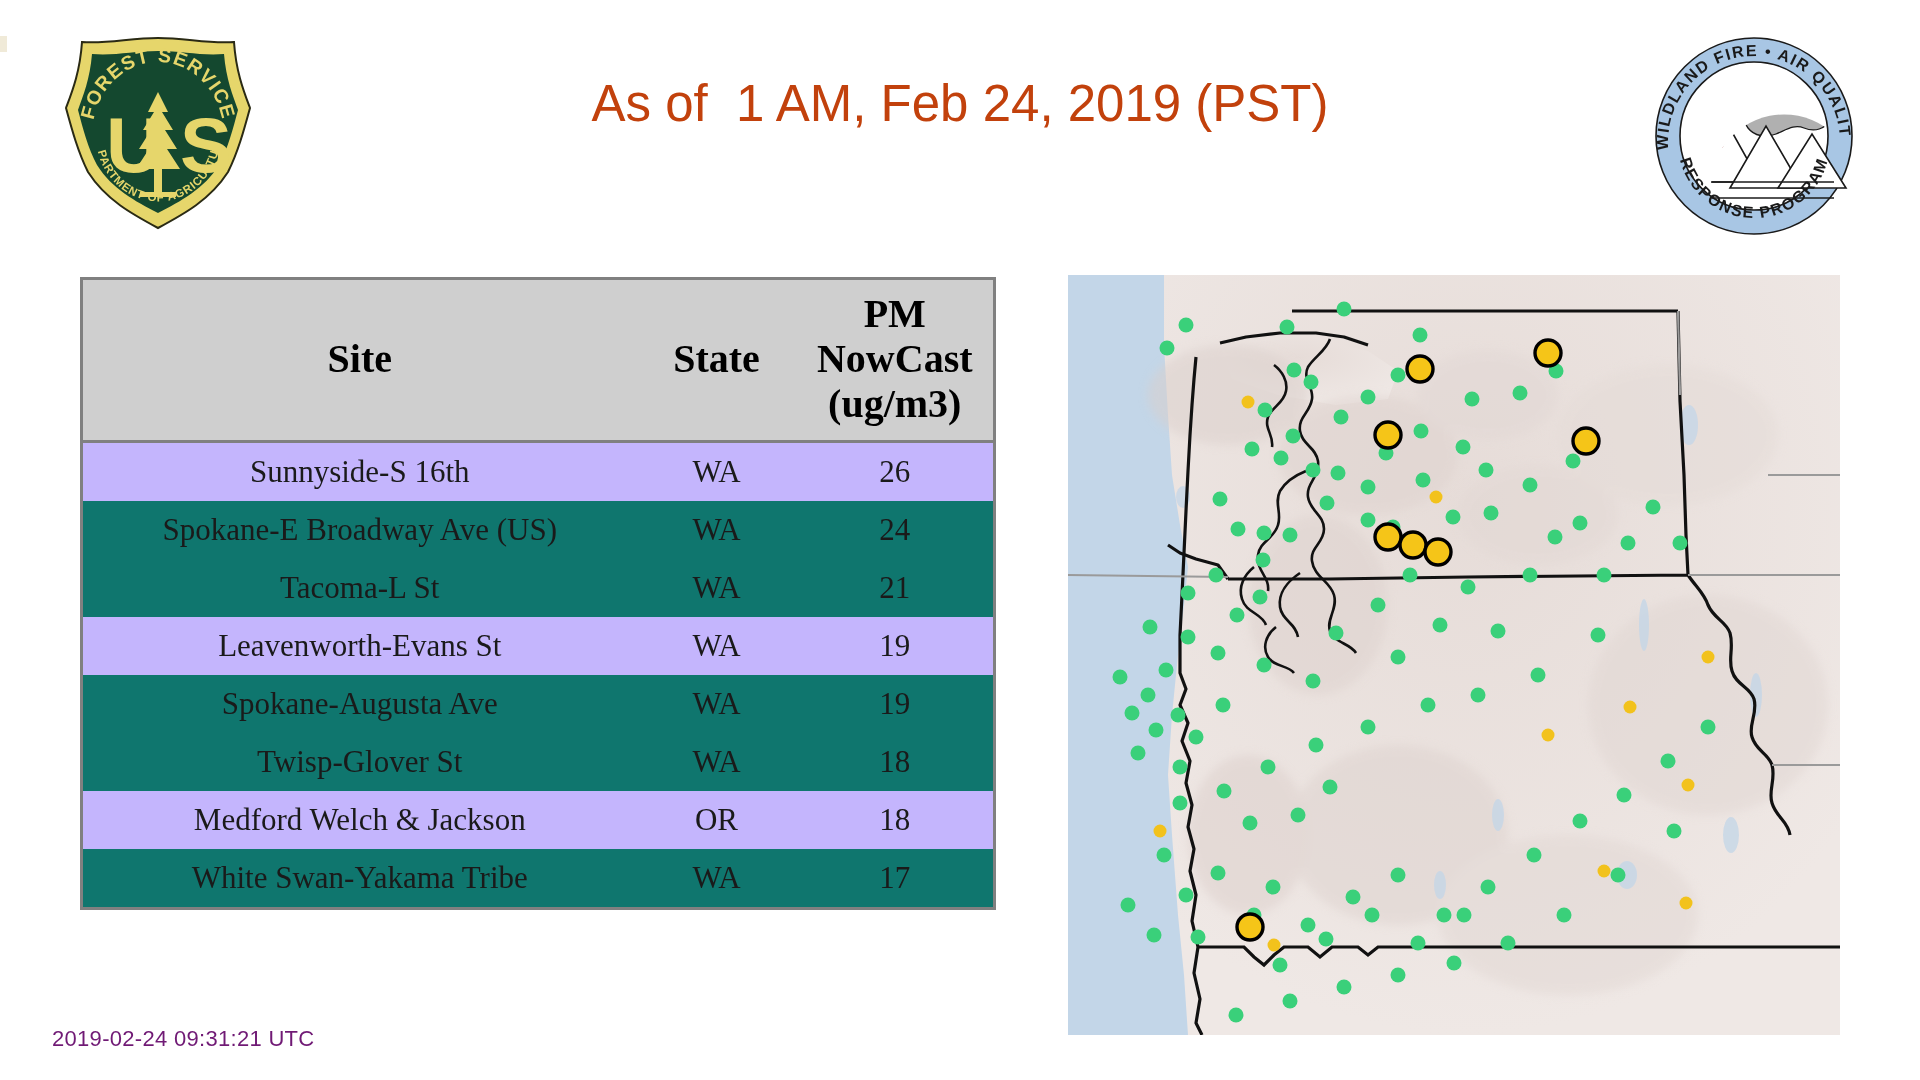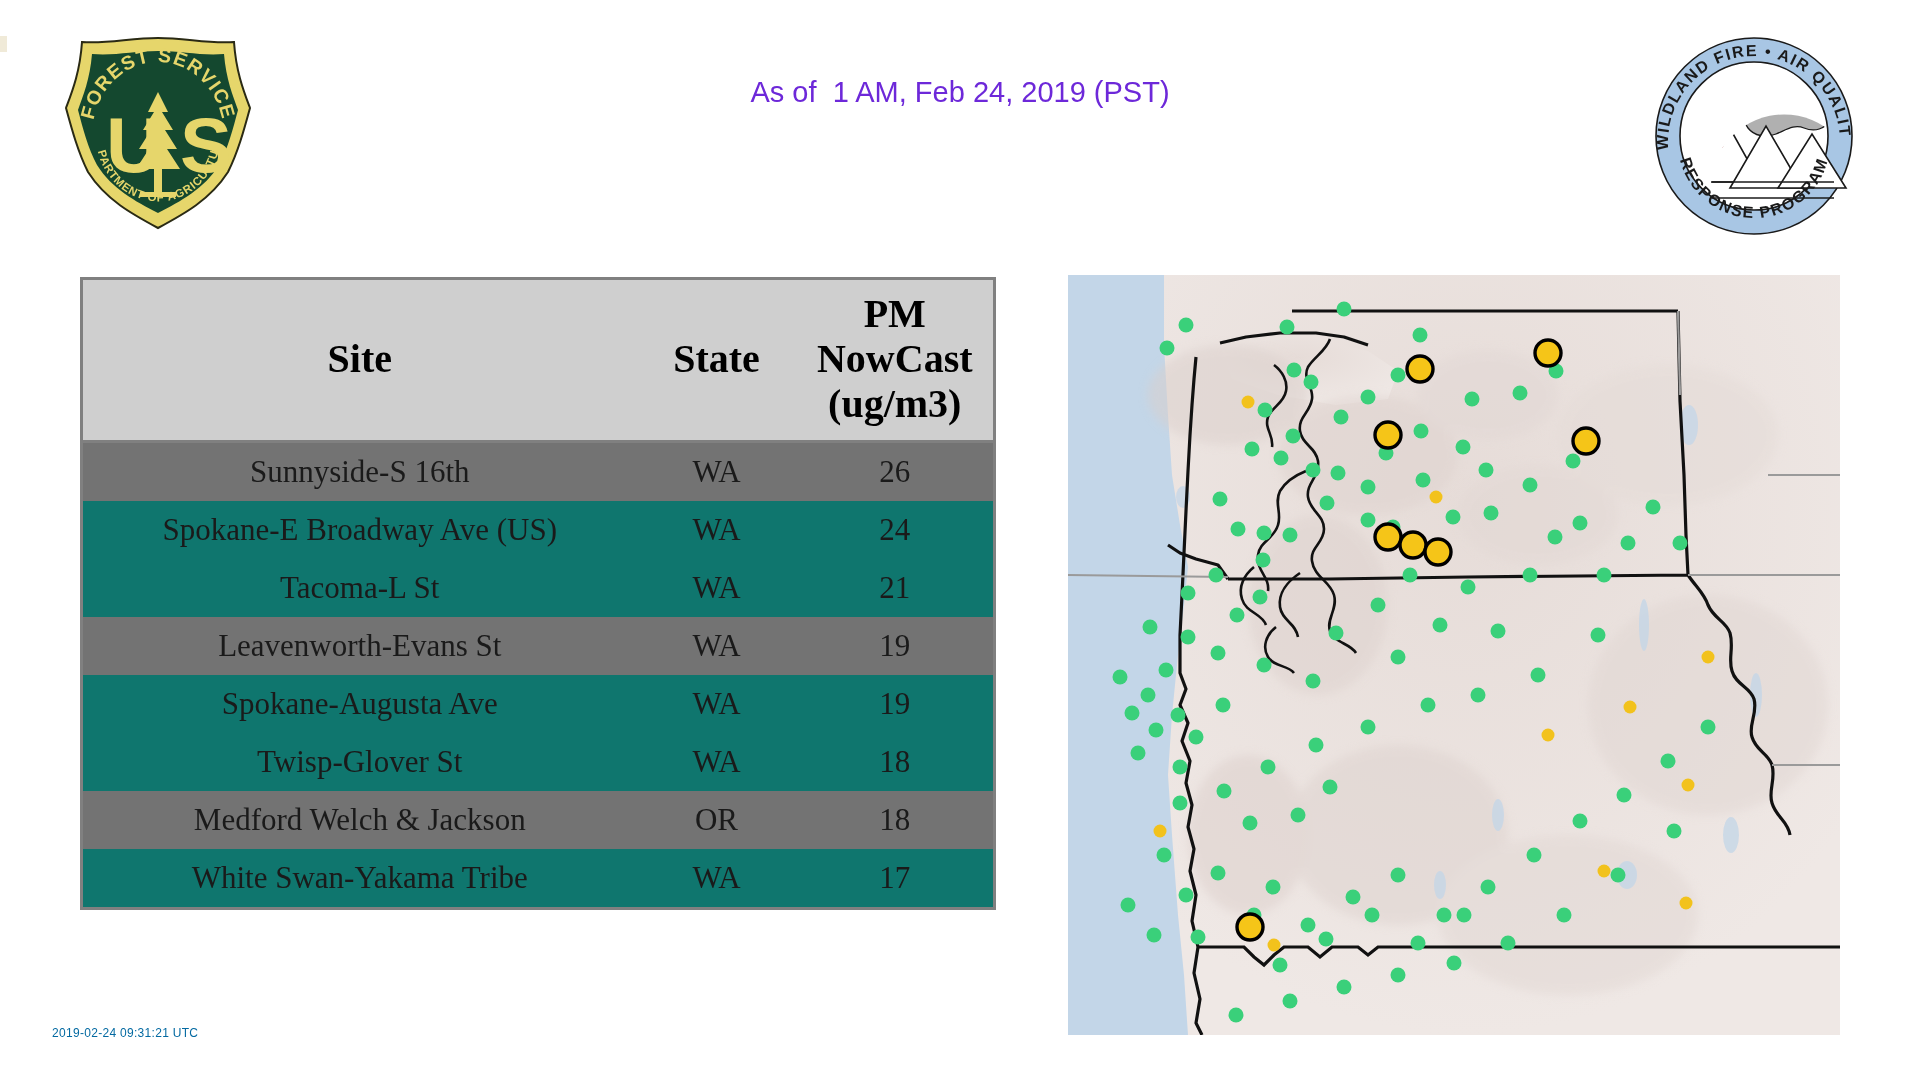--- a/index.html
+++ b/index.html
@@ -44,23 +44,23 @@
     font-size: 72px;
     font-weight: 400;
     color: #000000;
     line-height: 1.0;
     letter-spacing: -0.5px;
     white-space: pre;
   }
   #page-subtitle {
     margin-top: 30px;
     font-family: "Liberation Sans Narrow", "Liberation Sans", sans-serif;
-    font-size: 29px;
+    font-size: 51px;
     font-weight: 400;
-    color: #6d28d9;
+    color: #c2410c;
     line-height: 1.0;
     white-space: pre;
   }
 
   
   #table-wrap {
     position: absolute;
     left: 80px; top: 277px;
     width: 913px;
   }
@@ -94,40 +94,40 @@
     font-weight: 400;
     font-size: 31px;
     color: #1a1a1a;
     text-align: center;
     padding: 0;
     height: 58px;
     line-height: 58px;
     white-space: nowrap;
     overflow: hidden;
   }
-  #nowcast-table tbody tr.odd td { background: #737373; }
+  #nowcast-table tbody tr.odd td { background: #c4b5fd; }
   #nowcast-table tbody tr.even td { background: #0f766e; }
 
   
   #map-panel {
     position: absolute;
     left: 1068px; top: 275px;
     width: 772px; height: 760px;
     background: #ffffff;
     overflow: hidden;
   }
   #map-svg { display: block; width: 772px; height: 760px; }
 
   
   #footer-stamp {
     position: absolute;
     left: 52px; top: 1026px;
     font-family: "Liberation Sans", sans-serif;
-    font-size: 12px;
-    color: #0369a1;
+    font-size: 22px;
+    color: #701a75;
     letter-spacing: 0.3px;
     white-space: pre;
   }
 
   
   #edge-artifact {
     position: absolute;
     left: 0; top: 36px;
     width: 7px; height: 16px;
     background: #f0ead8;

